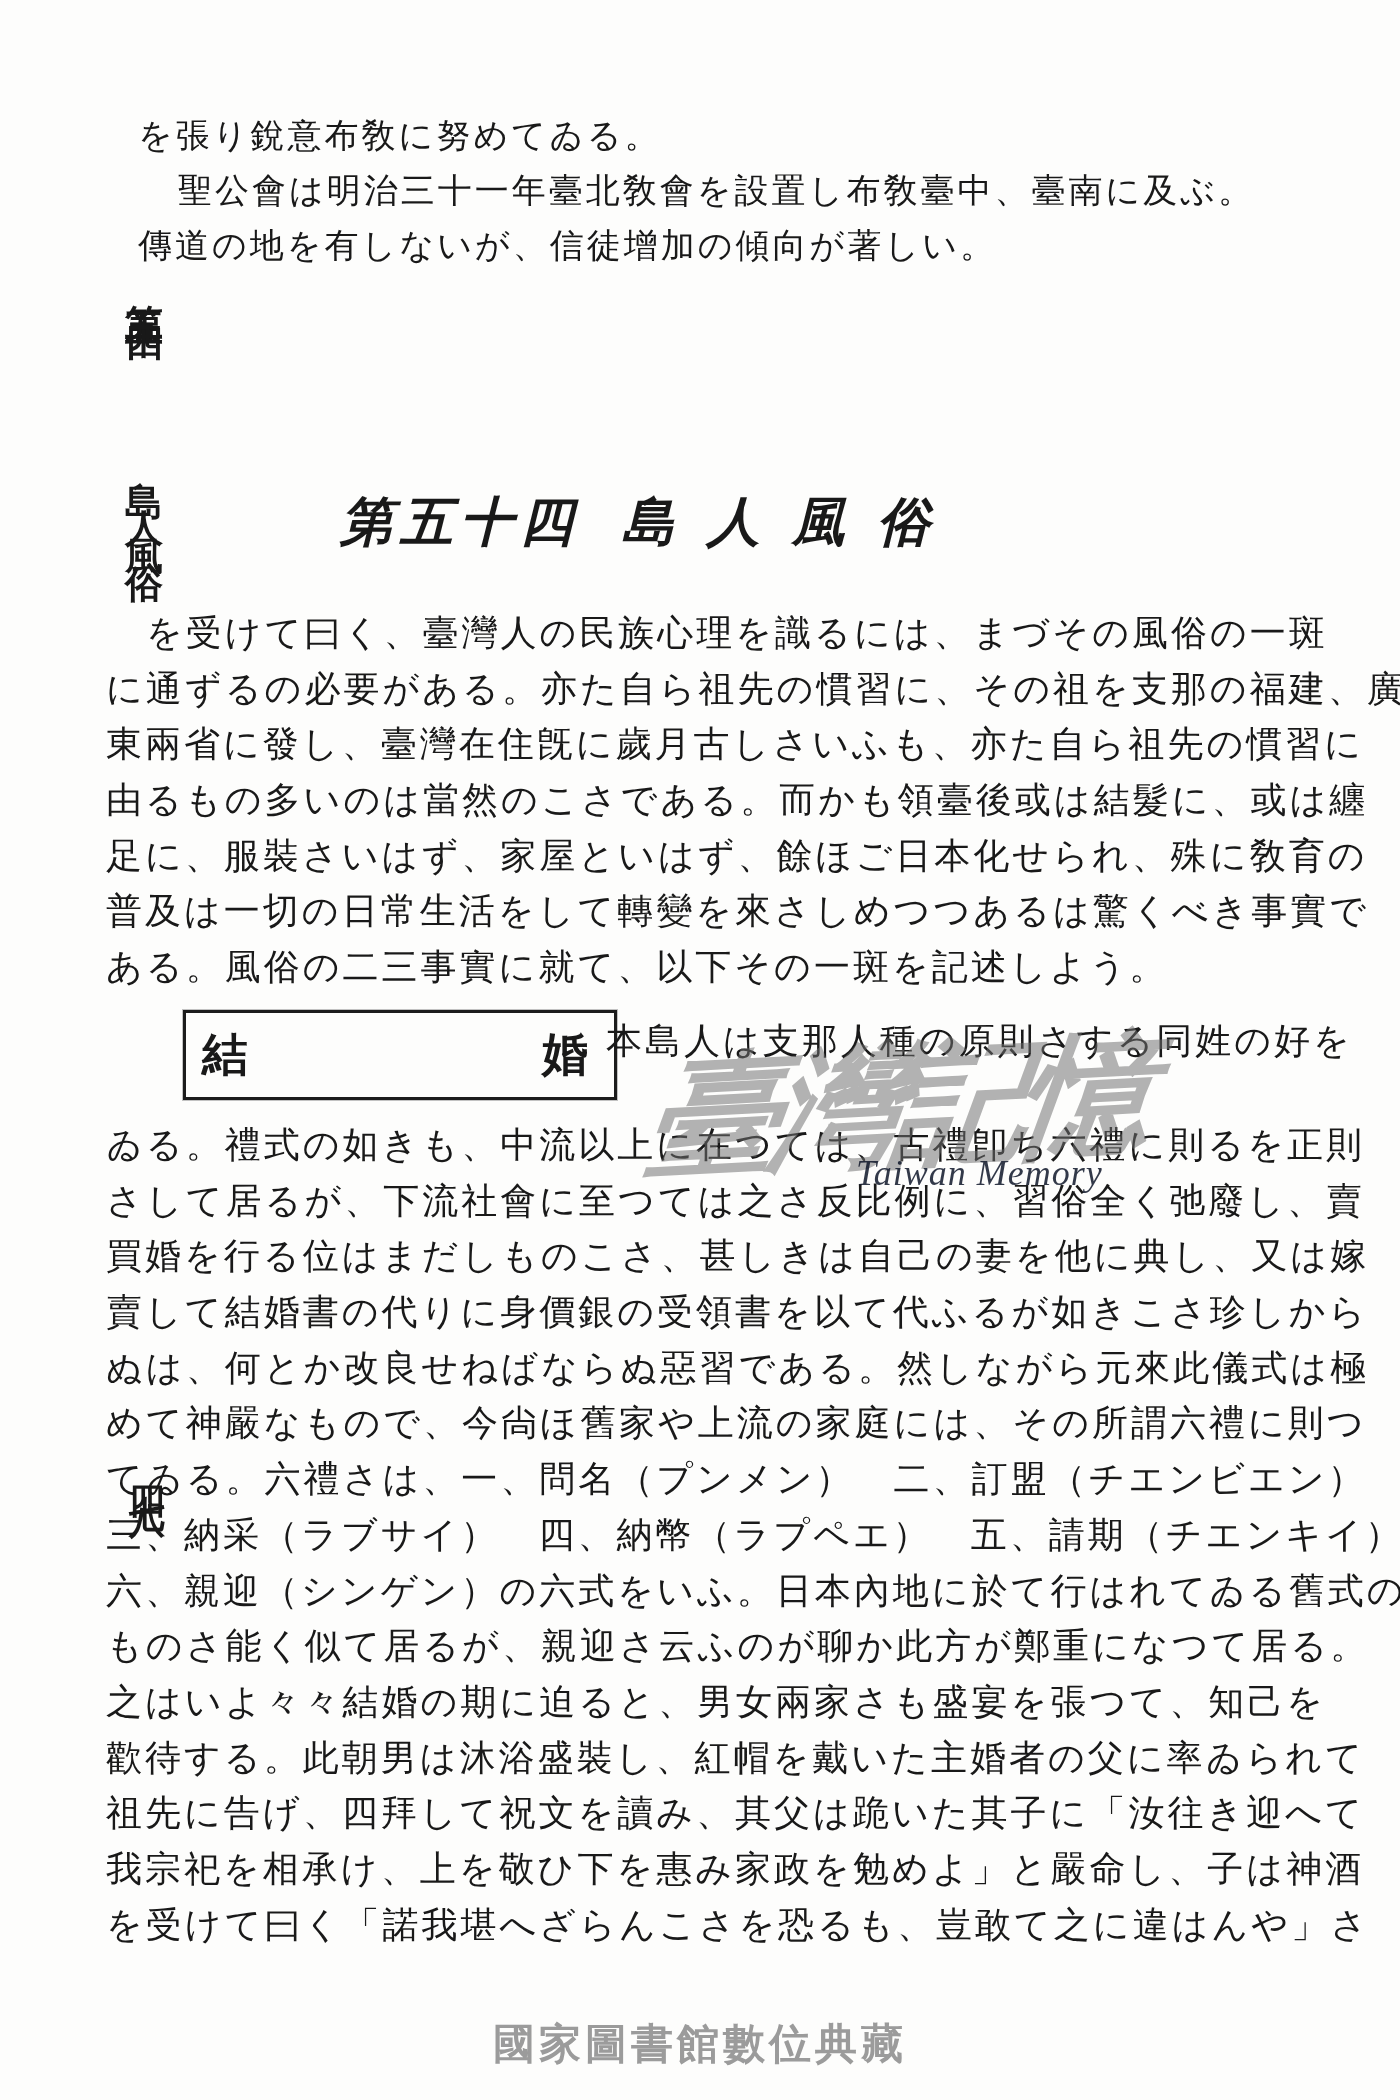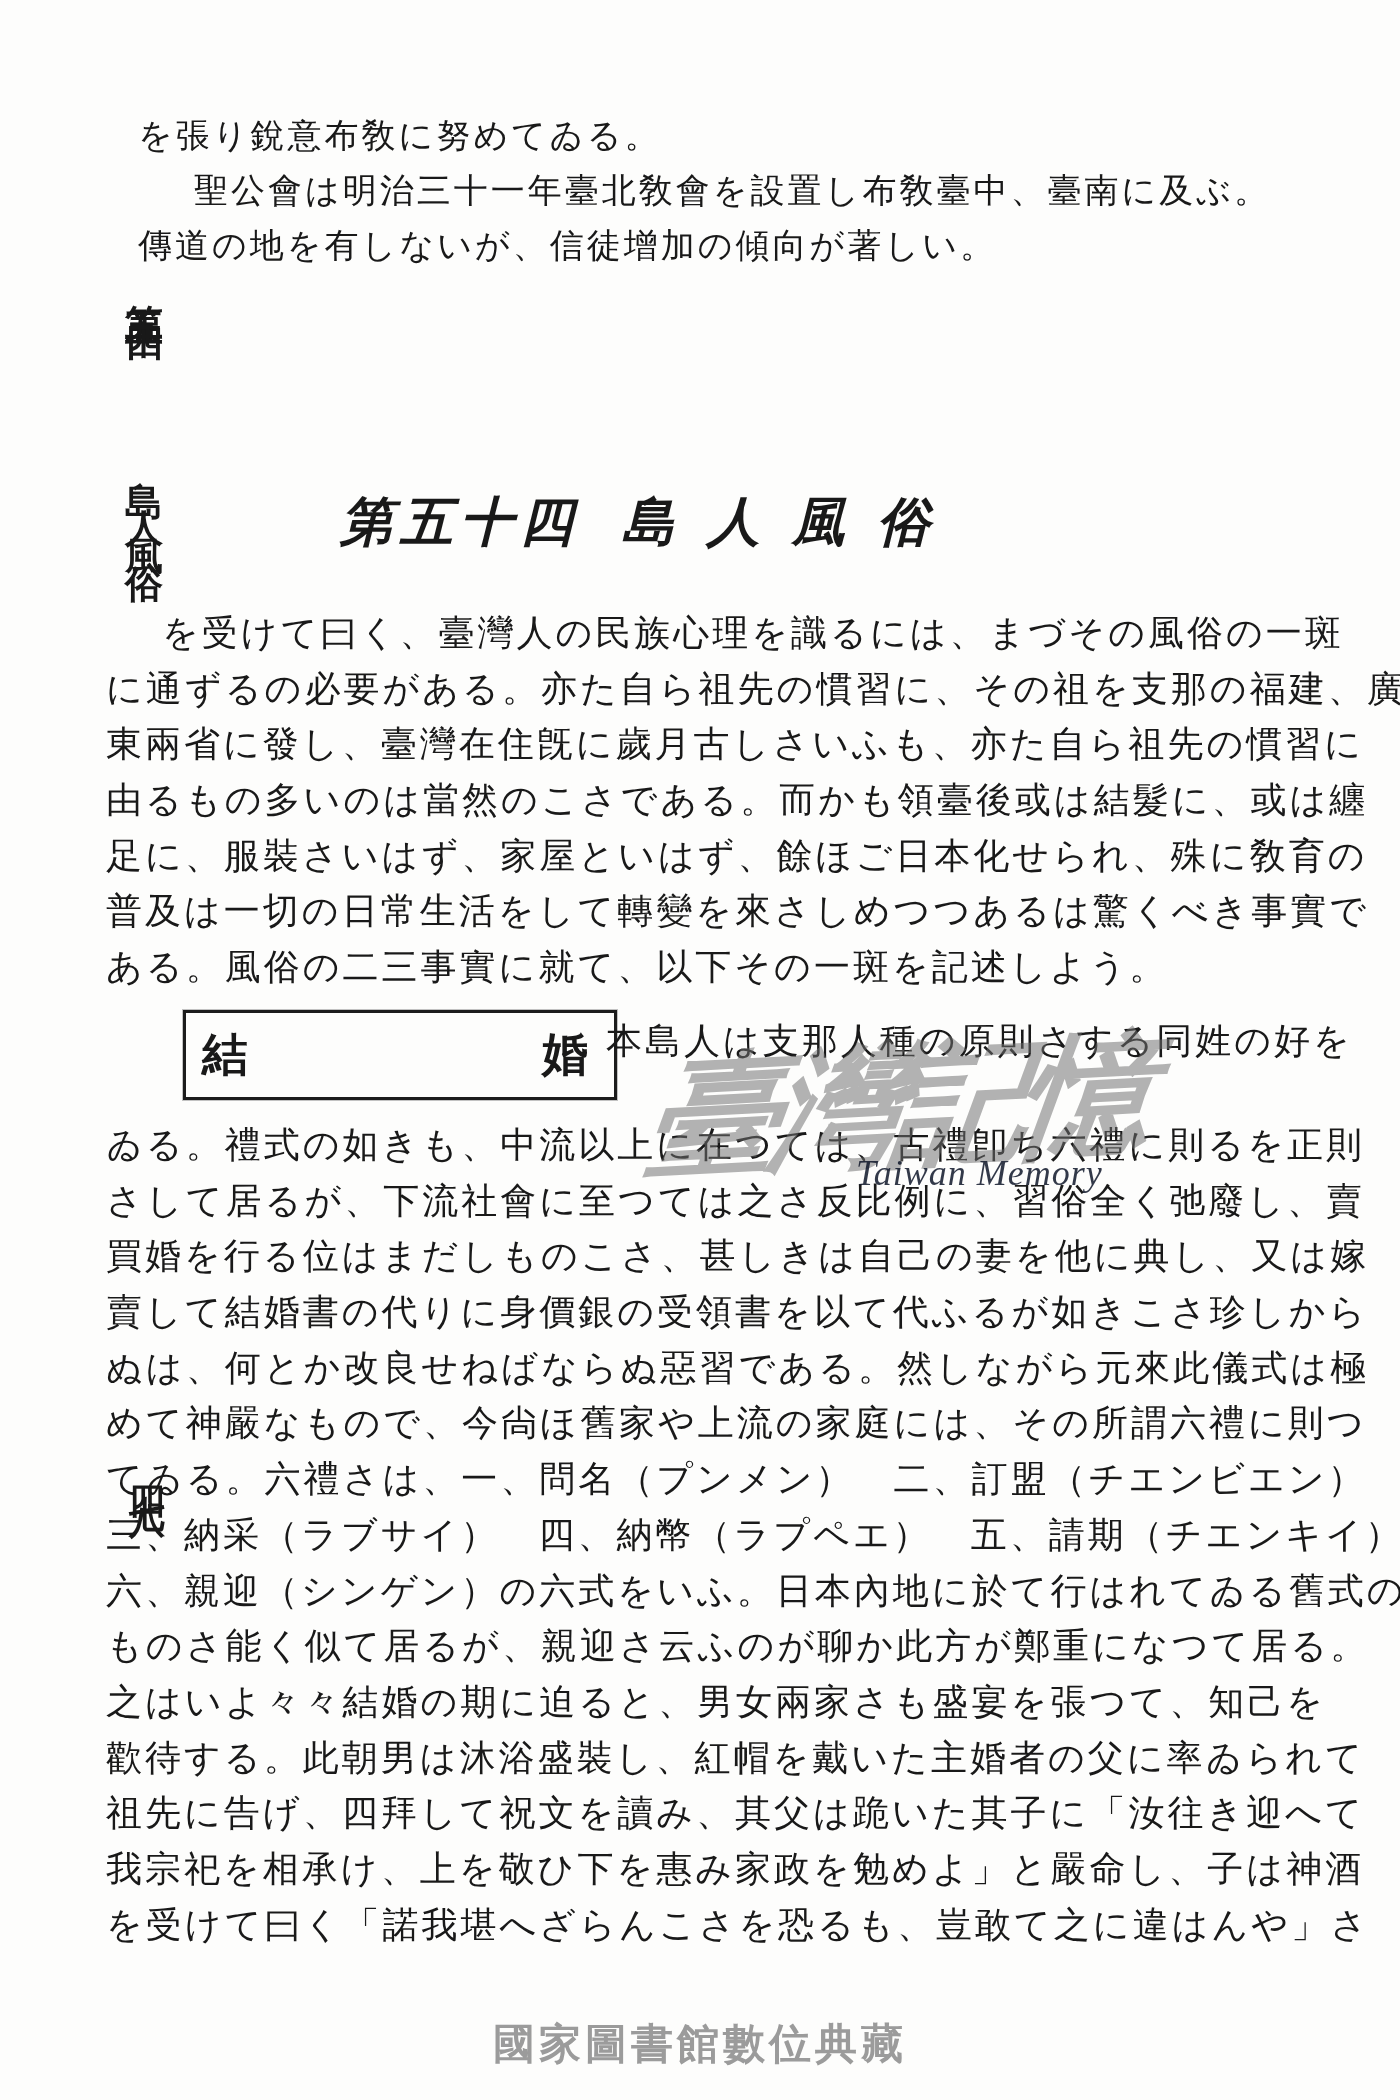--- a/index.html
+++ b/index.html
@@ -33,21 +33,21 @@
   
   .lineblock{position:absolute;}
   .tline{
     height:55.7px;line-height:55.7px;
     white-space:nowrap;
     font-size:36px;font-weight:400;
     letter-spacing:3px;
   }
   .intro-block{left:138px;top:108px;}
   .intro-block .tline{font-size:34px;height:55px;line-height:55px;}
-  .tline.indent{padding-left:40px;margin-left:16px;}
+  .tline.indent{padding-left:40px;}
   .para1-block{left:106px;top:606px;}
   .marriage-side-block{left:606px;top:1008px;}
   .marriage-side-block .tline{height:67px;line-height:67px;text-align:right;}
   .marriage-body-block{left:106px;top:1118px;}
   
   .heading{
     position:absolute;left:340px;top:487px;
     font-size:53px;font-weight:700;white-space:nowrap;font-style:italic;
   }
   .heading .h-no{letter-spacing:7px;}

